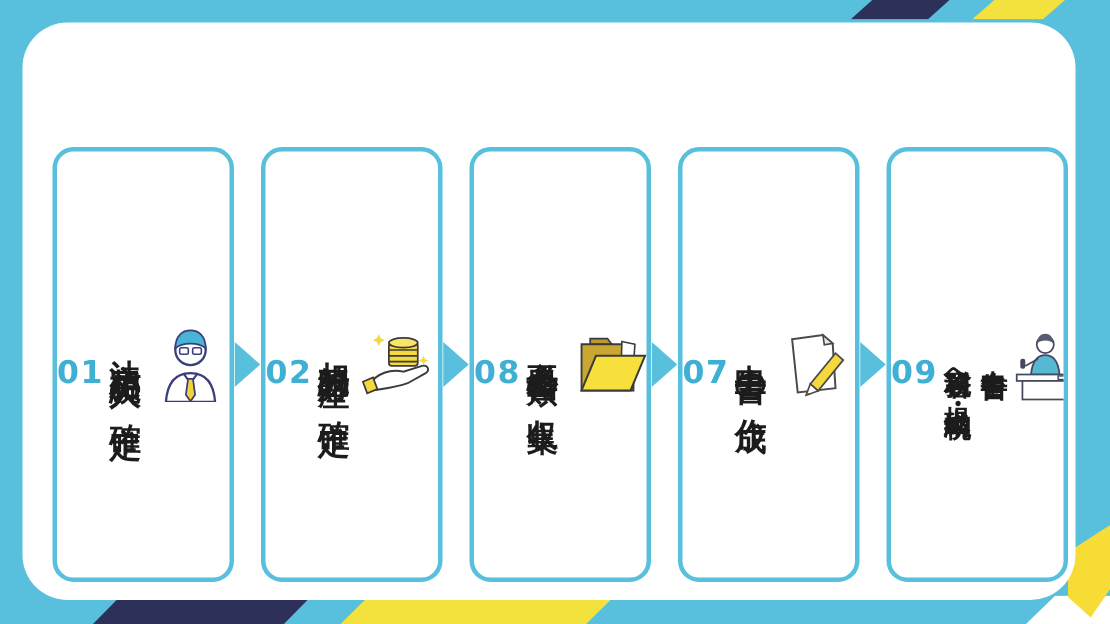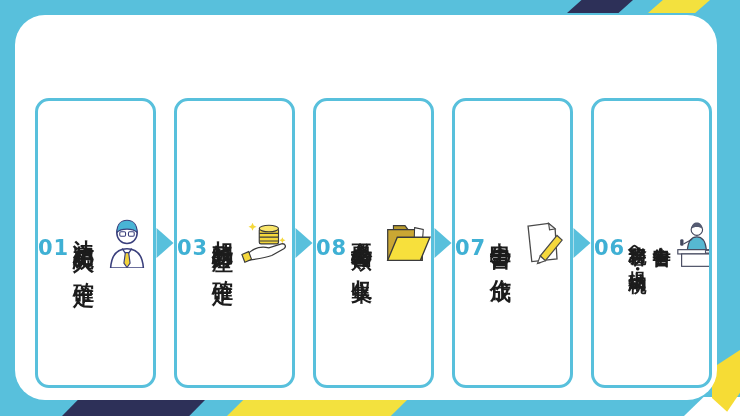--- a/index.html
+++ b/index.html
@@ -96,21 +96,21 @@
             <rect x="31.5" y="18.5" width="6" height="4.5" rx="1.2" fill="none" stroke="#3a3f7c" stroke-width="1.1"></rect>
           </svg>
         </div>
       </div>
 
       <div class="sep">
         <div class="arrow"></div>
       </div>
 
       <div class="step">
-        <div class="num">03</div>
+        <div class="num">02</div>
         <div class="numline"></div>
         <div class="vtext">相続財産の確定</div>
         <div class="icon">
           <svg width="58" height="52" viewBox="0 0 60 54">
             <g stroke="#3b3b3b" stroke-width="1.2" fill="#f5d83c">
               <rect x="23" y="13" width="20" height="16" rx="2"></rect>
               <line x1="23" y1="18" x2="43" y2="18"></line>
               <line x1="23" y1="22" x2="43" y2="22"></line>
               <line x1="23" y1="26" x2="43" y2="26"></line>
               <ellipse cx="33" cy="13" rx="10" ry="3.4" fill="#f9e56a"></ellipse>
@@ -158,21 +158,21 @@
             <polygon points="26,48.5 24,50 27.5,49.8" fill="#4a4a4a"></polygon>
           </svg>
         </div>
       </div>
 
       <div class="sep">
         <div class="arrow"></div>
       </div>
 
       <div class="step step-5">
-        <div class="num">06</div>
+        <div class="num">09</div>
         <div class="numline"></div>
         <div class="vtext">申告書を
 税務署へ提出・納税</div>
         <div class="icon">
           <svg width="80" height="50" viewBox="0 0 84 52">
             <circle cx="24" cy="12" r="6" fill="#fff" stroke="#44485e" stroke-width="1.2"></circle>
             <path d="M18.5 11 C18.5 6.5 21 4.5 24 4.5 C27 4.5 29.5 6.5 29.5 11 C27 8.5 21 8.5 18.5 11 Z" fill="#555b72"></path>
             <path d="M14 33 C15 23 19 19.5 24 19.5 C29 19.5 33 23 34 33 Z" fill="#56b8d2" stroke="#44485e" stroke-width="1.2"></path>
             <path d="M19 22 L10 27" stroke="#44485e" stroke-width="1.2" fill="none"></path>
             <rect x="6.5" y="22" width="3.5" height="7" rx="1.5" fill="#44485e"></rect>

